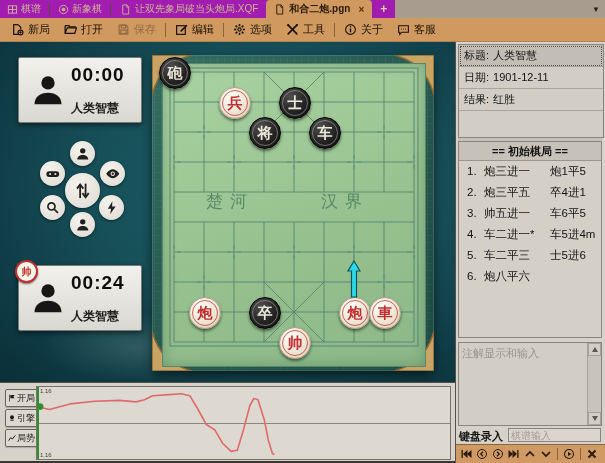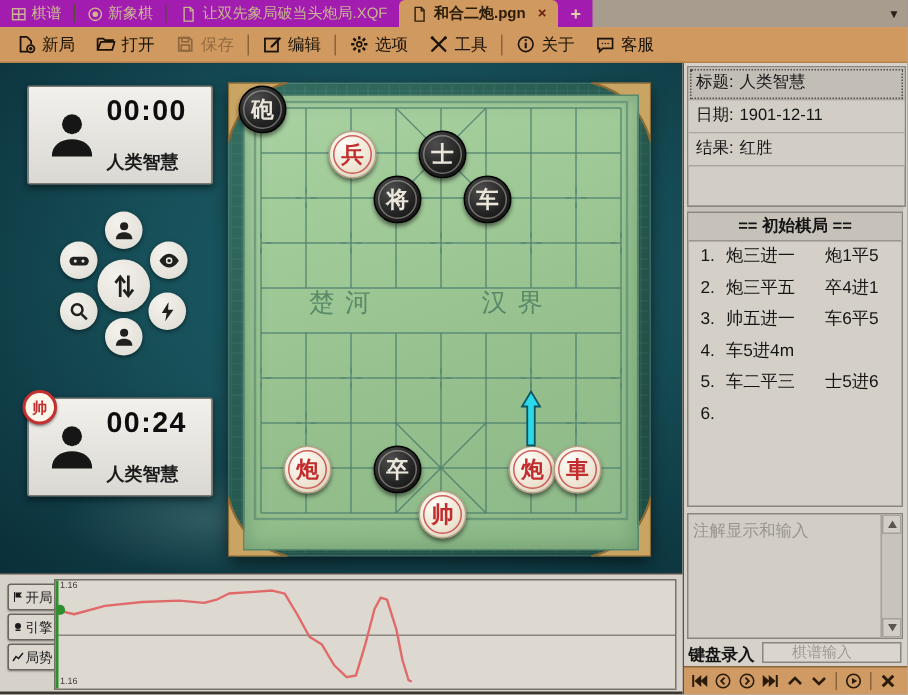--- a/index.html
+++ b/index.html
@@ -105,21 +105,21 @@
            border-left:1px solid #a6a29a;}
   .sbtn{position:absolute;left:0;width:13px;height:13px;background:#d2cec6;border:1px solid #a6a29a;
         box-sizing:border-box;display:flex;align-items:center;justify-content:center;}
   .tri-up{width:0;height:0;border-left:3px solid transparent;border-right:3px solid transparent;
           border-bottom:5px solid #5a564e;}
   .tri-dn{width:0;height:0;border-left:3px solid transparent;border-right:3px solid transparent;
           border-top:5px solid #5a564e;}
   .kbrow{position:absolute;left:0px;top:386px;width:150px;height:16px;}
   .kbrow .klbl{position:absolute;left:3px;top:1px;font-weight:bold;font-size:11px;}
   .kbrow input{position:absolute;left:52px;top:0;width:93px;height:14px;border:1px solid #8a867e;
-        background:#dad6ce;font-size:10px;padding:0 19px;box-sizing:border-box;outline:none;
+        background:#dad6ce;font-size:10px;padding:0 2px;box-sizing:border-box;outline:none;
         font-family:"Liberation Sans",sans-serif;}
   .kbrow input::placeholder{color:#a09c94;}
   .navbar{position:absolute;left:0;top:402px;width:150px;height:19px;background:#cf9a63;
           border-top:1px solid #8a6538;display:flex;align-items:center;gap:2px;
           padding-left:3px;box-sizing:border-box;color:#2a1a08;}
   .nbtn{width:14px;height:14px;display:flex;align-items:center;justify-content:center;}
   .nbtn svg{width:12px;height:12px;}
   .nsep{width:1px;height:12px;background:#8a6538;margin:0 2px;}
   
   .bstrip{position:absolute;left:0;top:382px;width:455px;height:81px;background:#d6d2ca;
@@ -489,29 +489,31 @@
           <span class="red">炮三平五</span>
           <span class="blk">卒4进1</span>
         </div>
       <div class="mrow">
           <span class="no">3.</span>
           <span class="red">帅五进一</span>
           <span class="blk">车6平5</span>
         </div>
       <div class="mrow">
           <span class="no">4.</span>
+          <span class="red">车二进一*</span>
           <span class="blk">车5进4m</span>
         </div>
       <div class="mrow">
           <span class="no">5.</span>
           <span class="red">车二平三</span>
           <span class="blk">士5进6</span>
         </div>
       <div class="mrow">
           <span class="no">6.</span>
+          <span class="red">炮八平六</span>
           <span class="blk"></span>
         </div>
     </div>
 
     <div class="annobox">
       <textarea placeholder="注解显示和输入" style=""></textarea>
       <div class="vscroll">
         <div class="sbtn" style="top:0;">
             <div class="tri-up"></div>
           </div>

